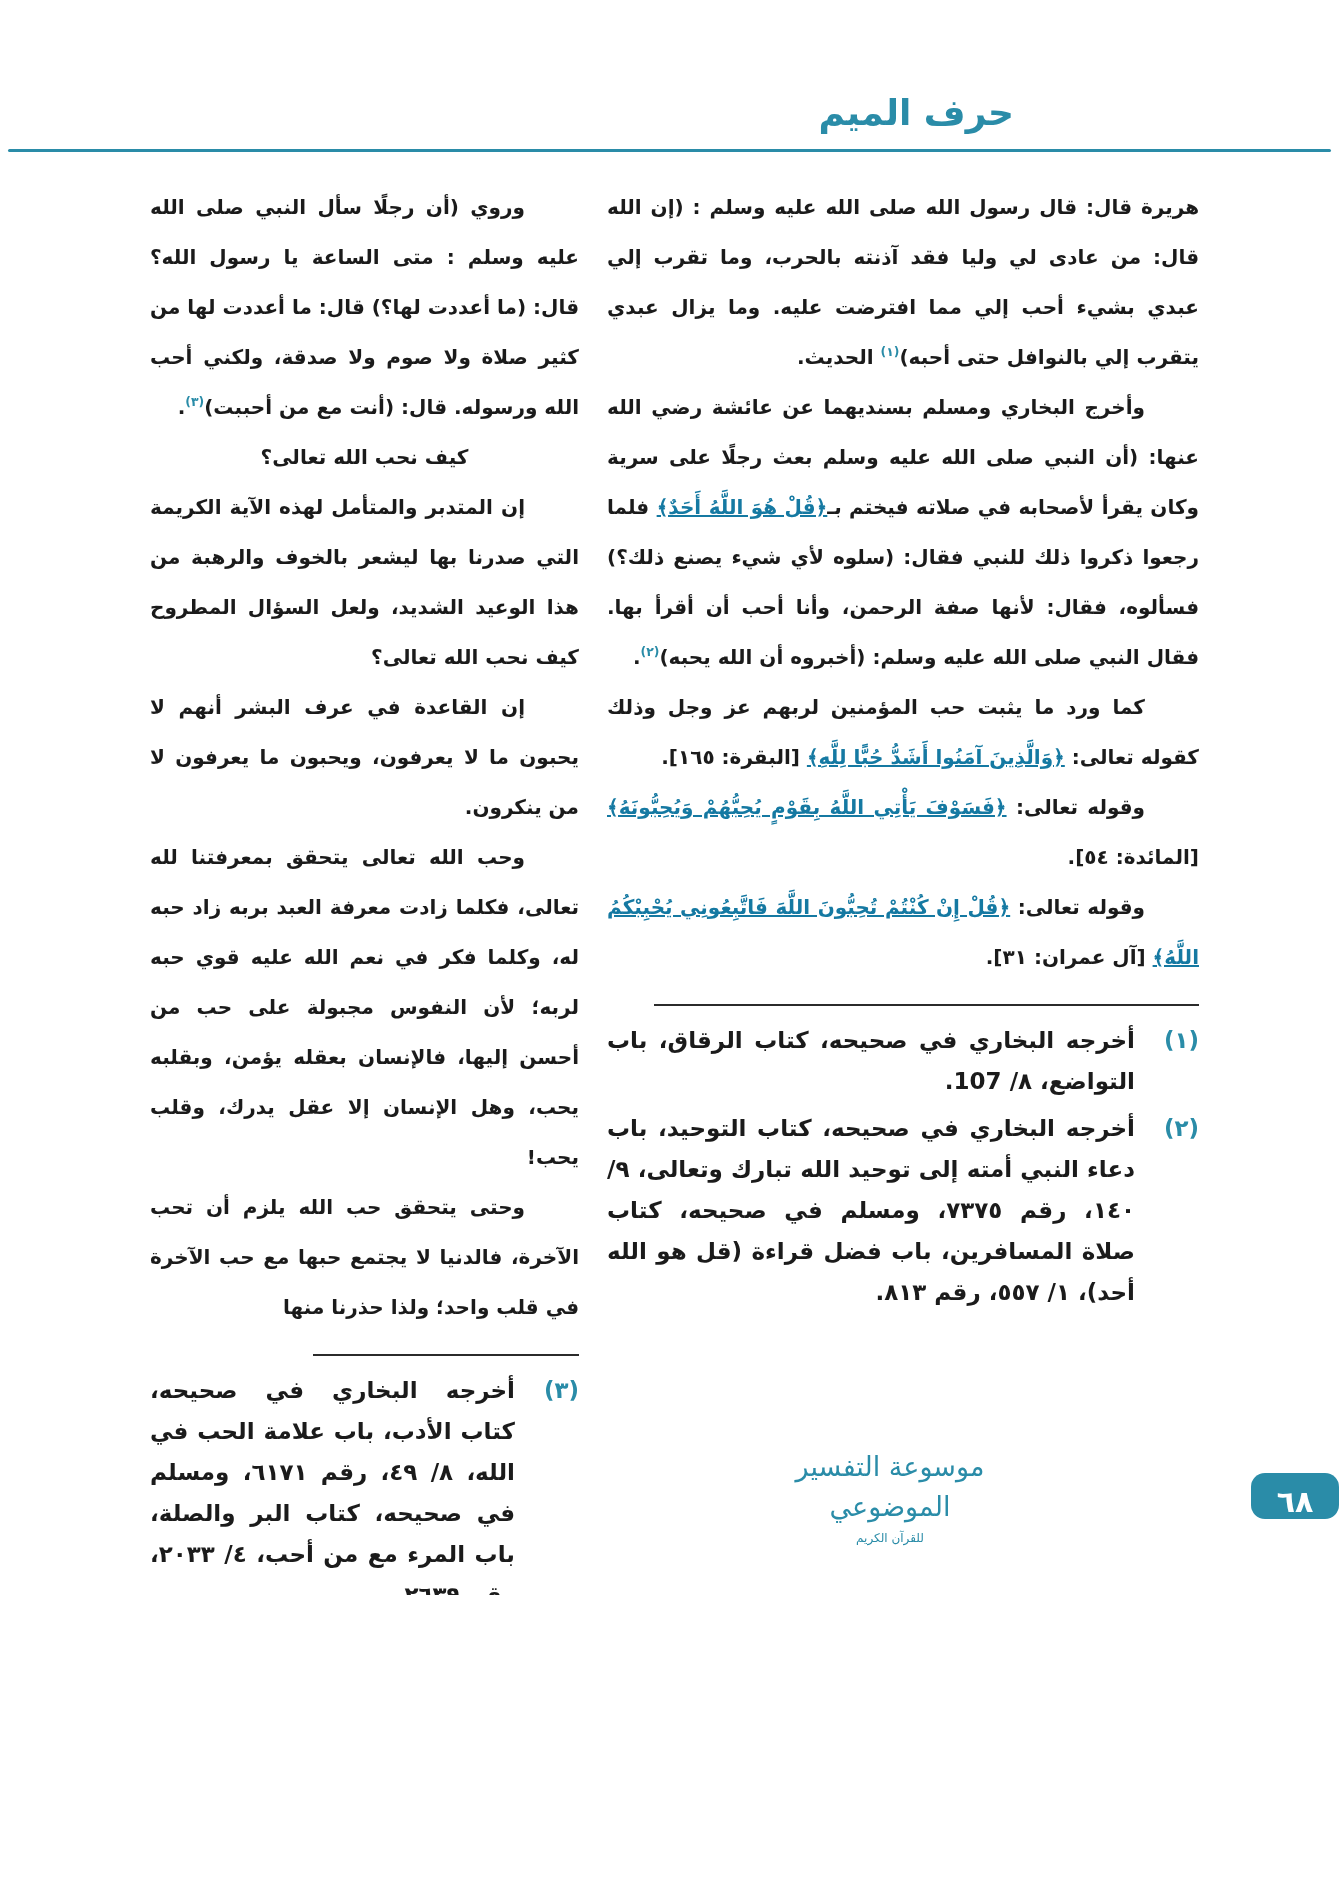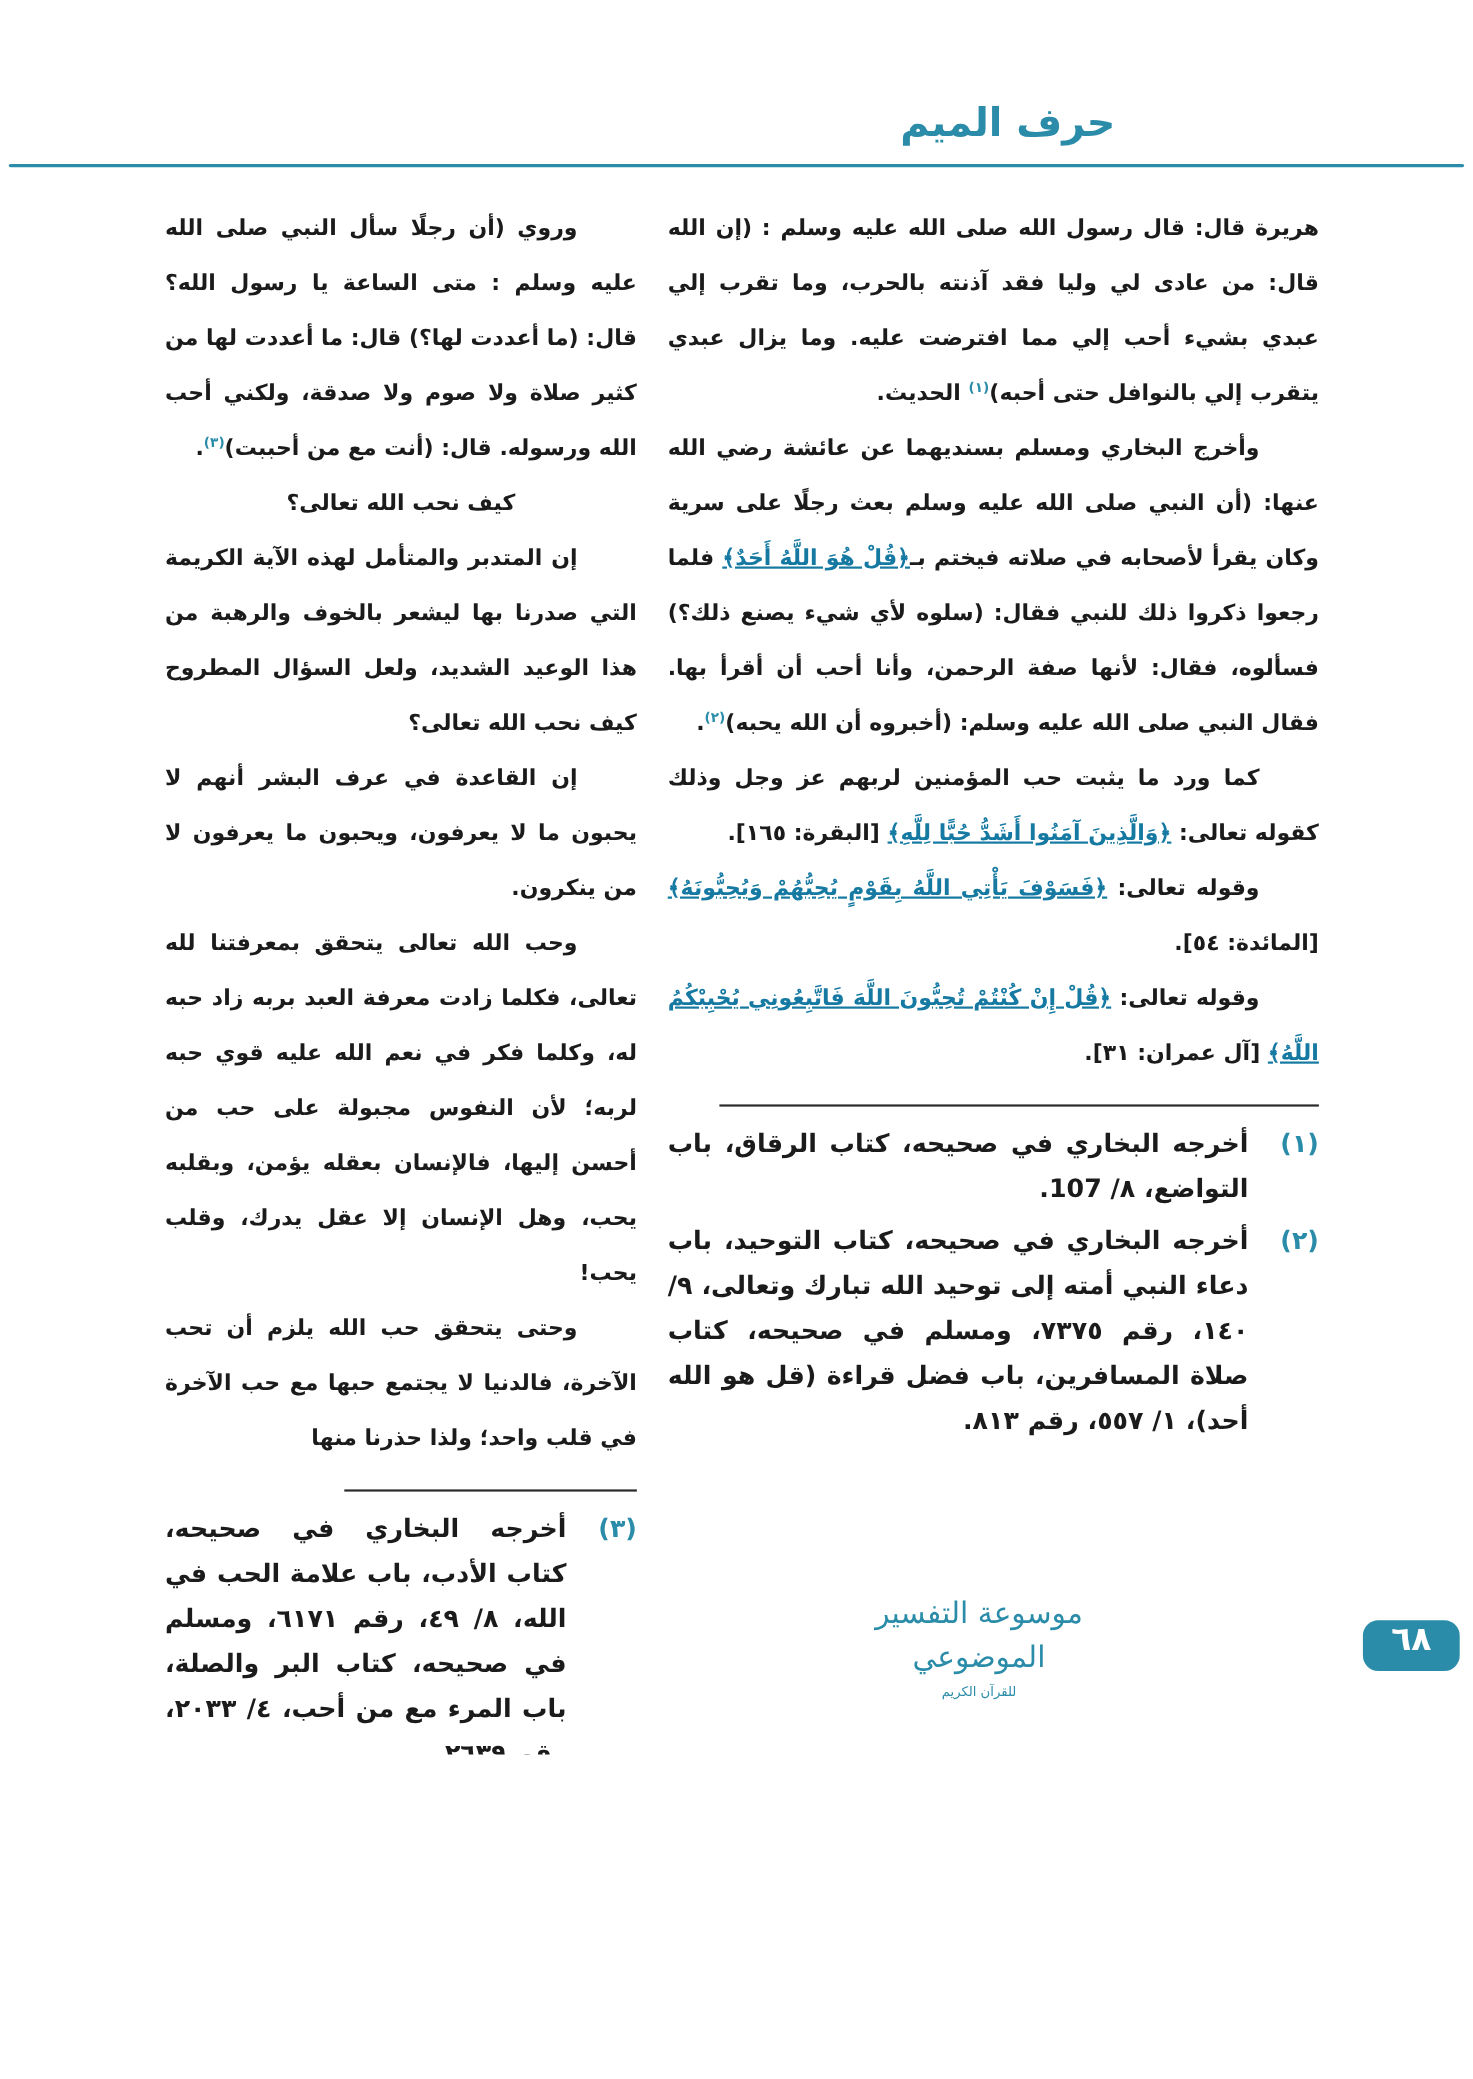--- a/index.html
+++ b/index.html
@@ -59,23 +59,23 @@
   }
   .fn-marker{position:absolute;right:0;top:0;color:var(--accent);}
   
   .logo{
     position:absolute;bottom:46px;right:318px;width:262px;
     text-align:center;color:var(--accent);font-weight:normal;
   }
   .logo-line1{font-size:27px;line-height:40px;}
   .logo-line2{font-size:12px;line-height:22px;letter-spacing:2px;}
   .page-number-badge{
-    position:absolute;right:12px;bottom:76px;width:88px;height:46px;
+    position:absolute;right:0;bottom:76px;width:88px;height:46px;
     background:var(--accent);border-radius:14px;
-    display:flex;align-items:flex-start;justify-content:center;
+    display:flex;align-items:flex-end;justify-content:center;
   }
   .page-number{color:#ffffff;font-size:30px;font-weight:bold;}
 </style>
 </head>
 <body>
 
 <div class="page">
 
   <div class="chapter-title">حرف الميم</div>
   <div class="header-rule"></div>

